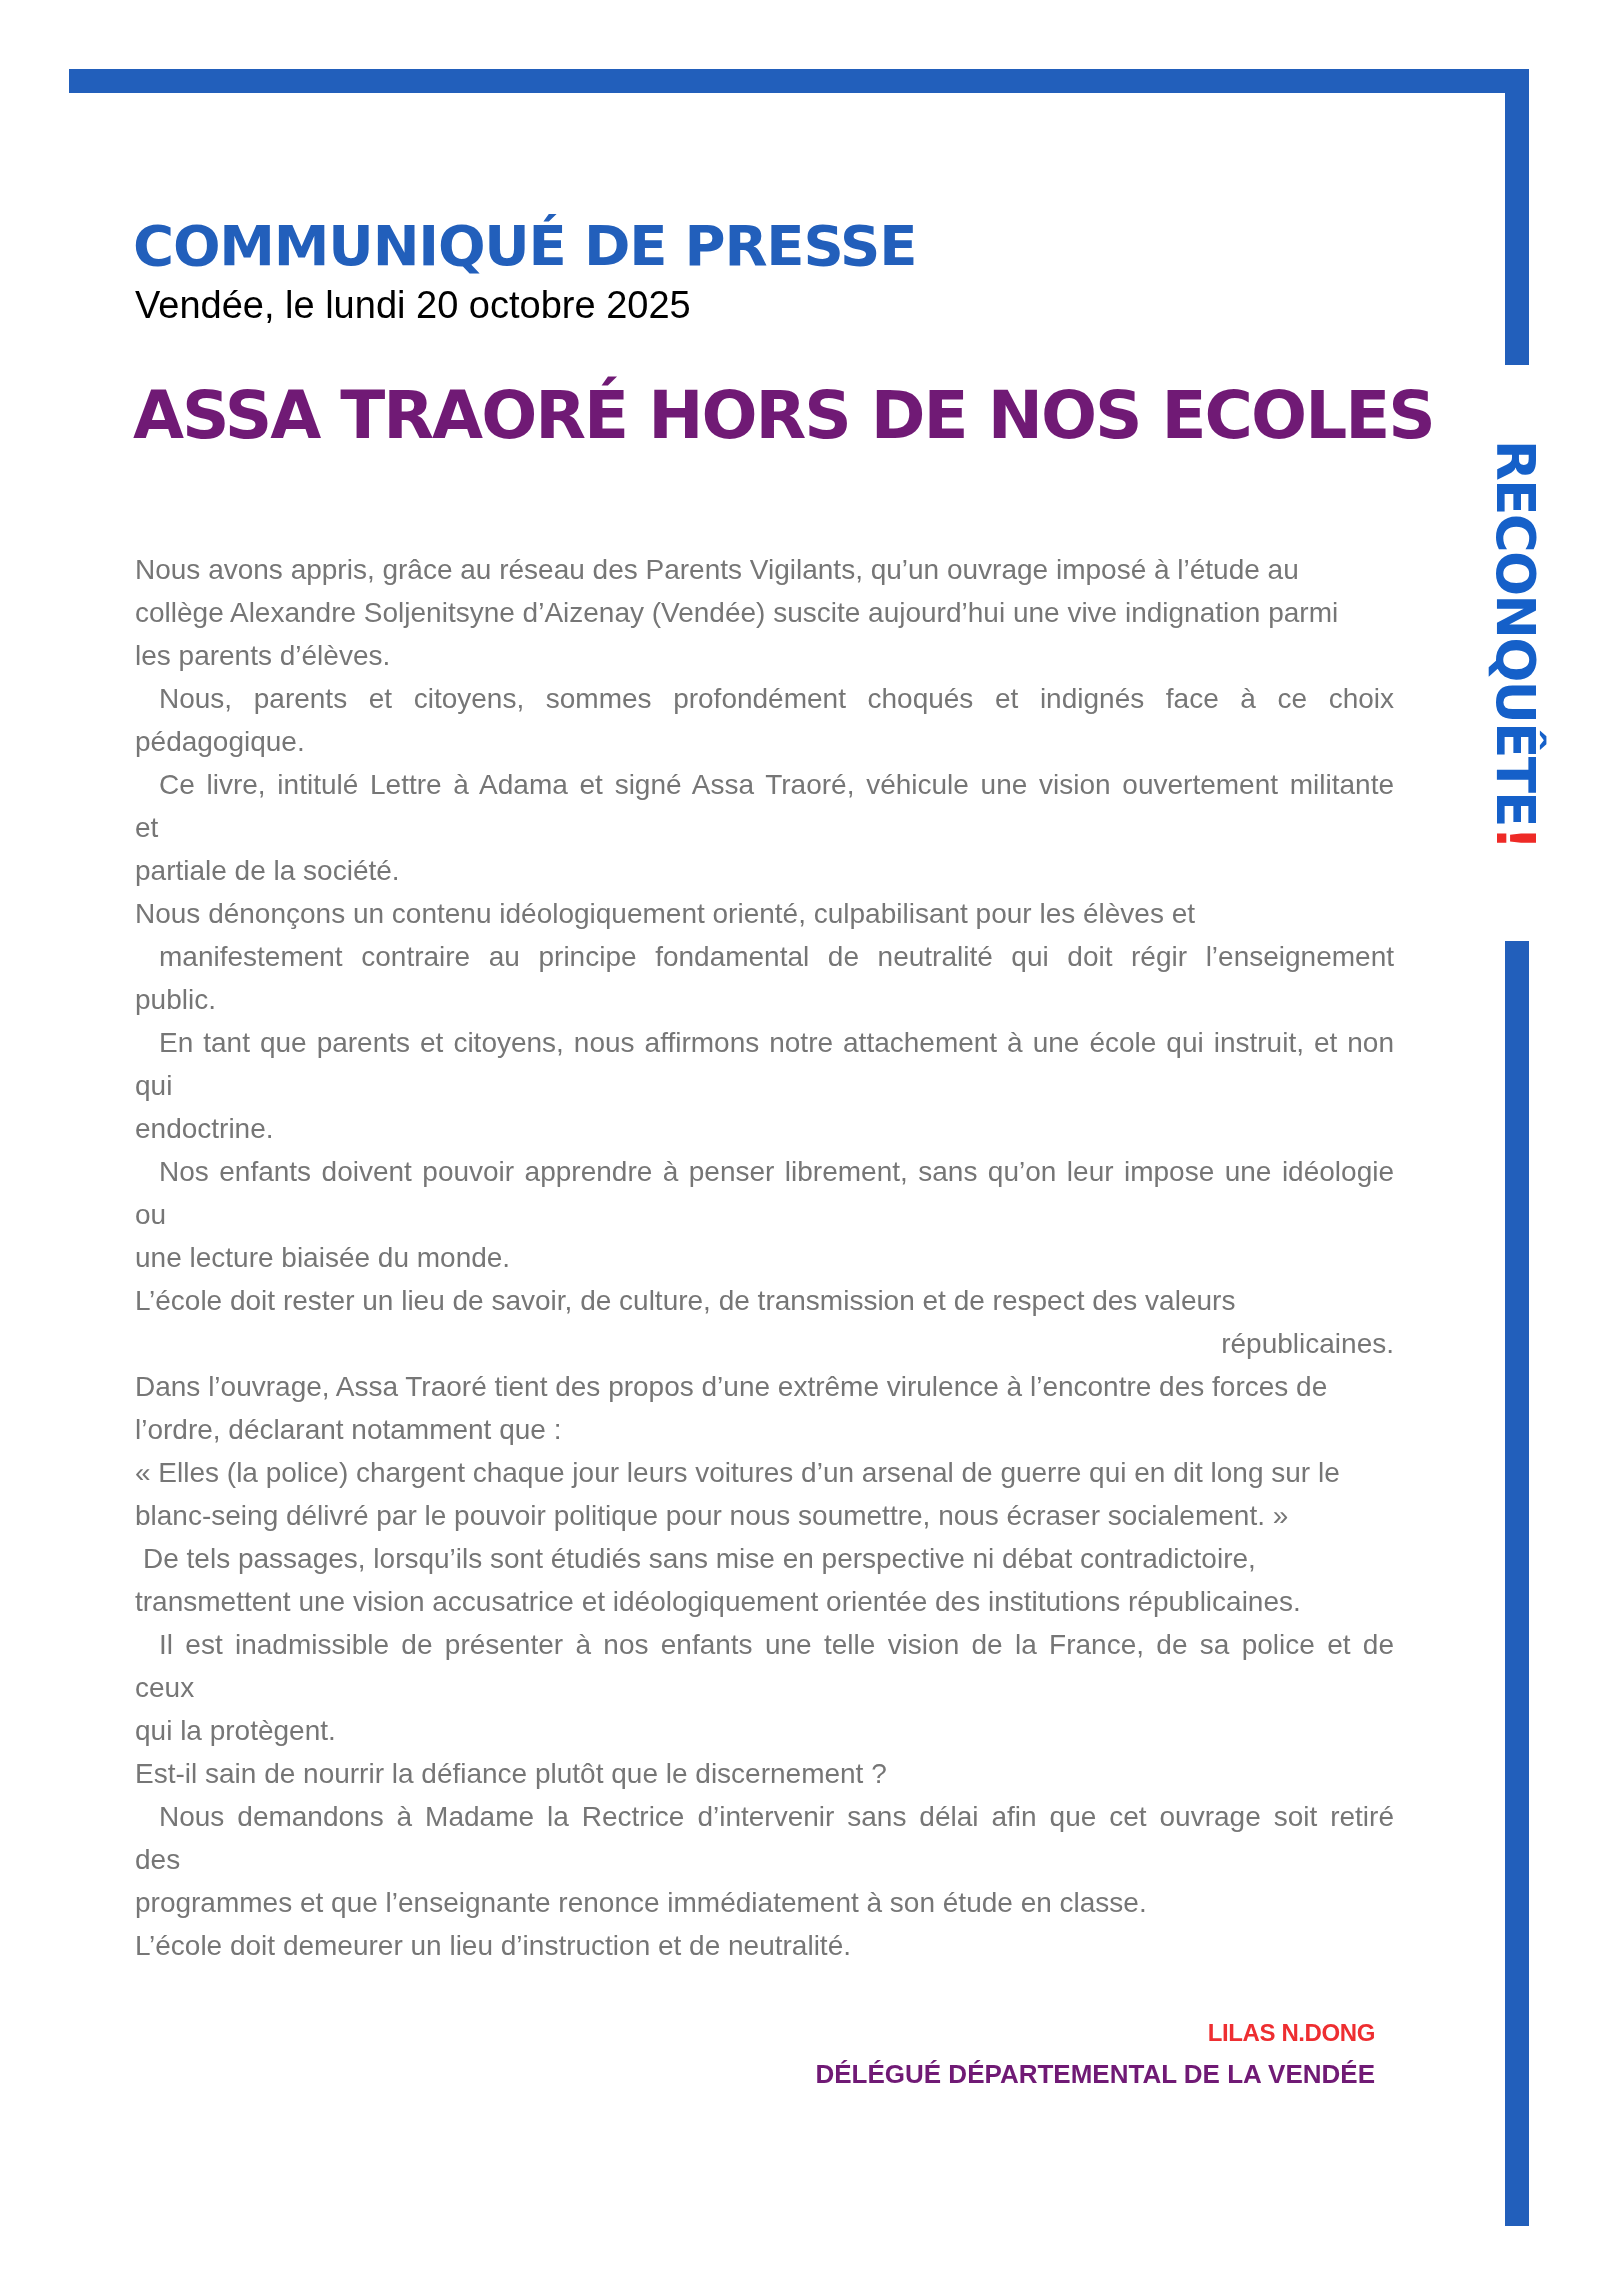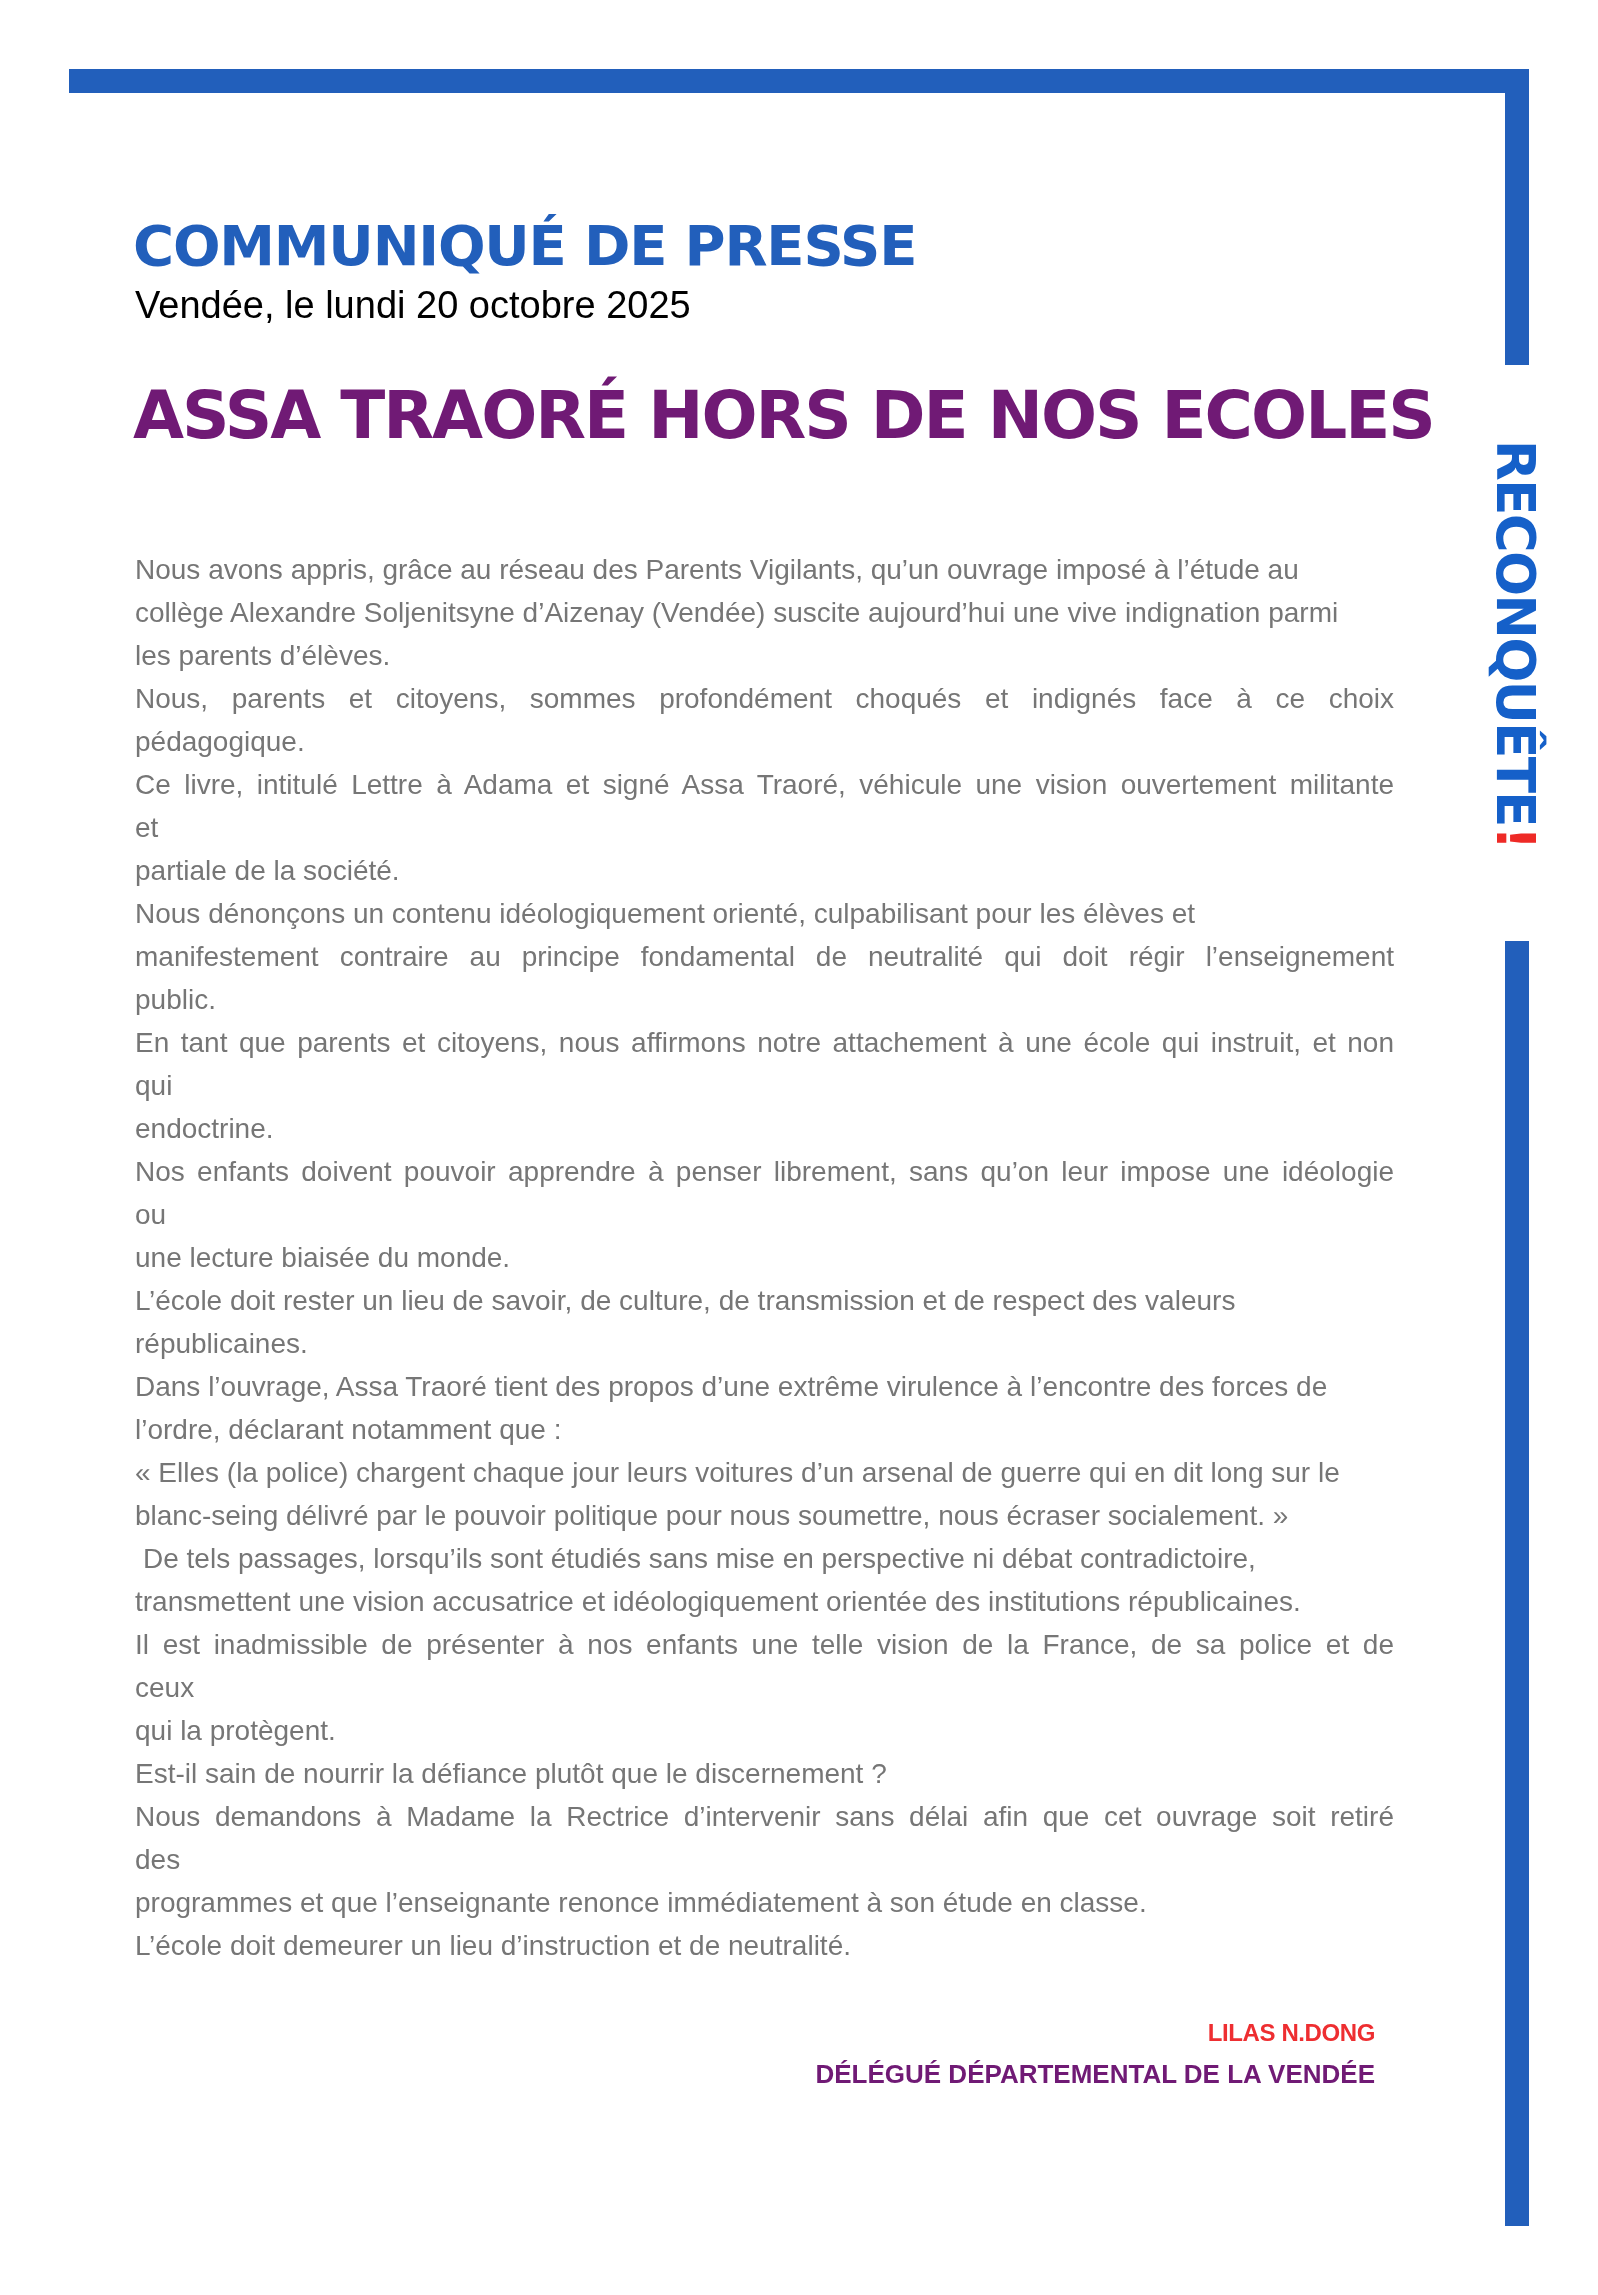--- a/index.html
+++ b/index.html
@@ -38,21 +38,21 @@
     font-size: 66px; line-height: 80px; letter-spacing: -2px;
     color: #701a75; white-space: nowrap;
   }
 
   .body {
     position: absolute; left: 135px; top: 548px; width: 1259px;
     font-family: "Liberation Sans", sans-serif; font-size: 28px; line-height: 43px;
     color: #767676;
   }
   .body .line { display: block; height: 43px; white-space: nowrap; transform-origin: 0 50%; }
-  .body .line.justify { text-align: justify; text-align-last: justify; white-space: normal; overflow: hidden; }
+  .body .line.justify { text-align: justify; text-align-last: justify; white-space: normal; overflow: hidden; margin-left: 24px; }
 
   .signature {
     position: absolute; right: 224px; top: 2012px; text-align: right;
   }
   .sig-name {
     display: block; font-family: "Liberation Sans", sans-serif; font-weight: bold;
     font-size: 24px; line-height: 42px; color: #ee2e31; letter-spacing: -0.4px; white-space: nowrap;
   }
   .sig-role {
     display: block; font-family: "Liberation Sans", sans-serif; font-weight: bold;
@@ -88,21 +88,21 @@
     <span class="line" style="display: block;">Nous dénonçons un contenu idéologiquement orienté, culpabilisant pour les élèves et</span>
     <span class="line justify">manifestement contraire au principe fondamental de neutralité qui doit régir l’enseignement</span>
     <span class="line" style="display: block;">public.</span>
     <span class="line justify">En tant que parents et citoyens, nous affirmons notre attachement à une école qui instruit, et non</span>
     <span class="line" style="display: block;">qui</span>
     <span class="line" style="display: block;">endoctrine.</span>
     <span class="line justify">Nos enfants doivent pouvoir apprendre à penser librement, sans qu’on leur impose une idéologie</span>
     <span class="line" style="display: block;">ou</span>
     <span class="line" style="display: block;">une lecture biaisée du monde.</span>
     <span class="line" style="display: block;">L’école doit rester un lieu de savoir, de culture, de transmission et de respect des valeurs</span>
-    <span class="line" style="display: block;">républicaines.</span>
+    <span class="line" style="display: block; text-align: right;">républicaines.</span>
     <span class="line" style="display: block;">Dans l’ouvrage, Assa Traoré tient des propos d’une extrême virulence à l’encontre des forces de</span>
     <span class="line" style="display: block;">l’ordre, déclarant notamment que :</span>
     <span class="line" style="display: block;">« Elles (la police) chargent chaque jour leurs voitures d’un arsenal de guerre qui en dit long sur le</span>
     <span class="line" style="display: block;">blanc-seing délivré par le pouvoir politique pour nous soumettre, nous écraser socialement. »</span>
     <span class="line" style="display: block; margin-left: 8px;">De tels passages, lorsqu’ils sont étudiés sans mise en perspective ni débat contradictoire,</span>
     <span class="line" style="display: block;">transmettent une vision accusatrice et idéologiquement orientée des institutions républicaines.</span>
     <span class="line justify">Il est inadmissible de présenter à nos enfants une telle vision de la France, de sa police et de</span>
     <span class="line" style="display: block;">ceux</span>
     <span class="line" style="display: block;">qui la protègent.</span>
     <span class="line" style="display: block;">Est-il sain de nourrir la défiance plutôt que le discernement ?</span>

